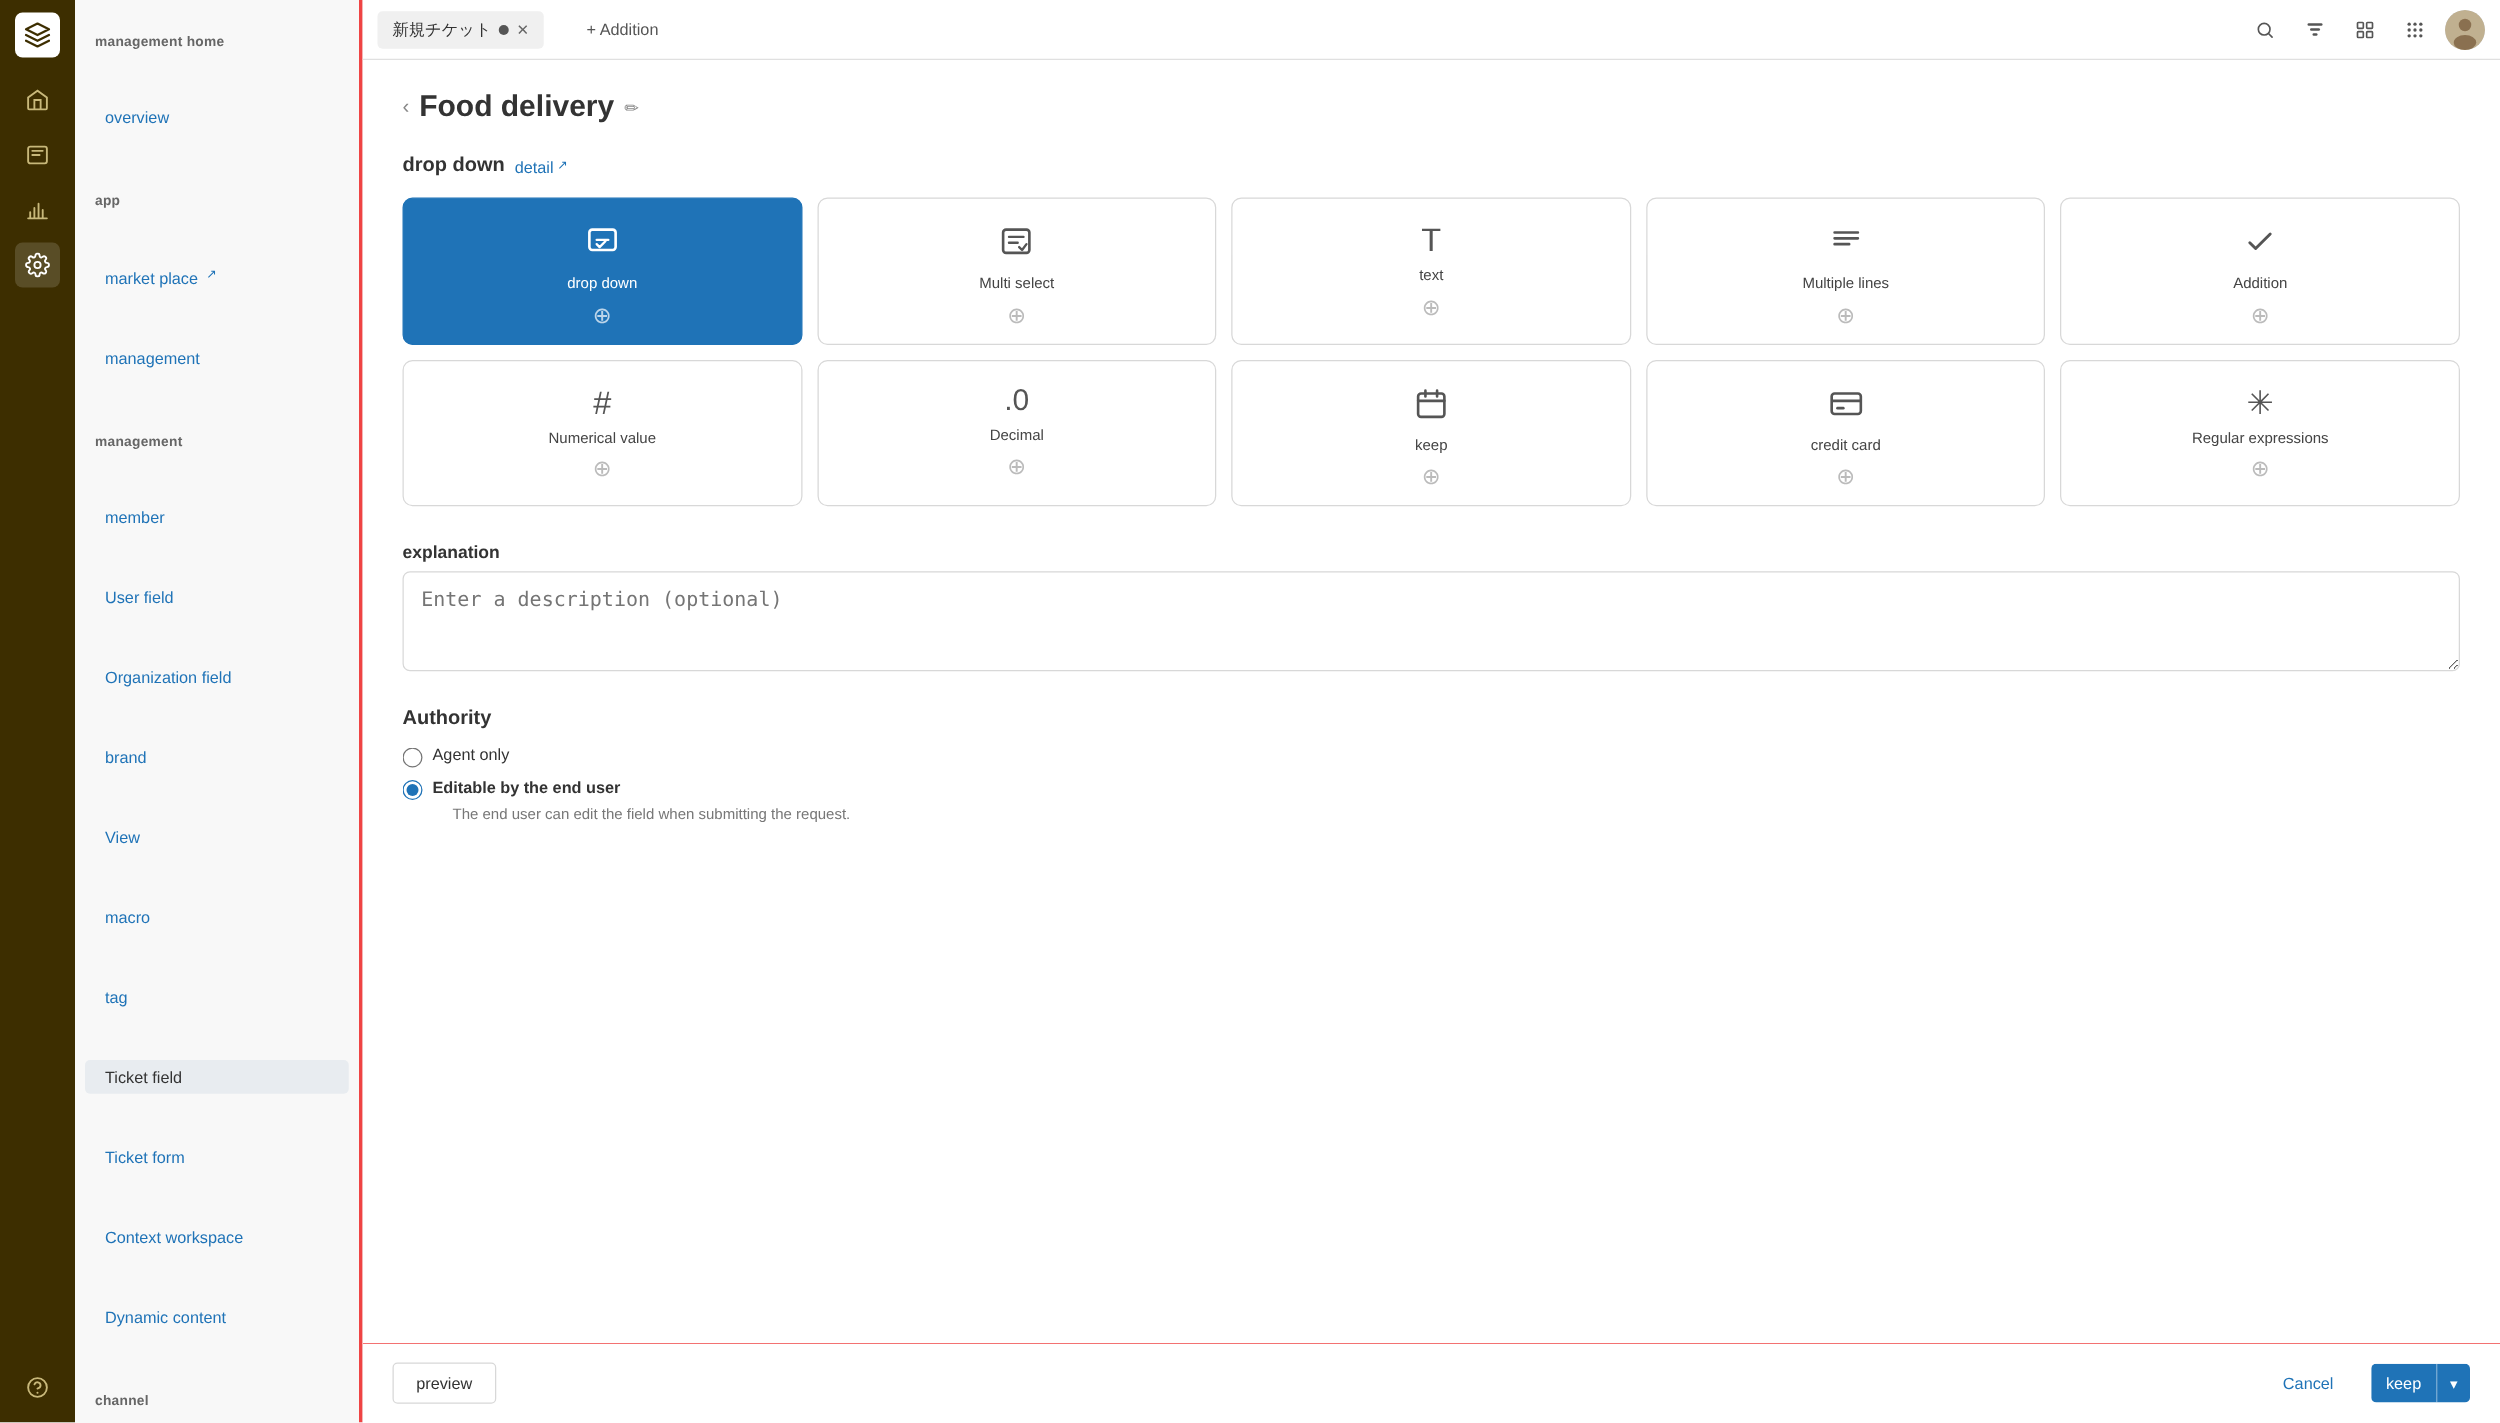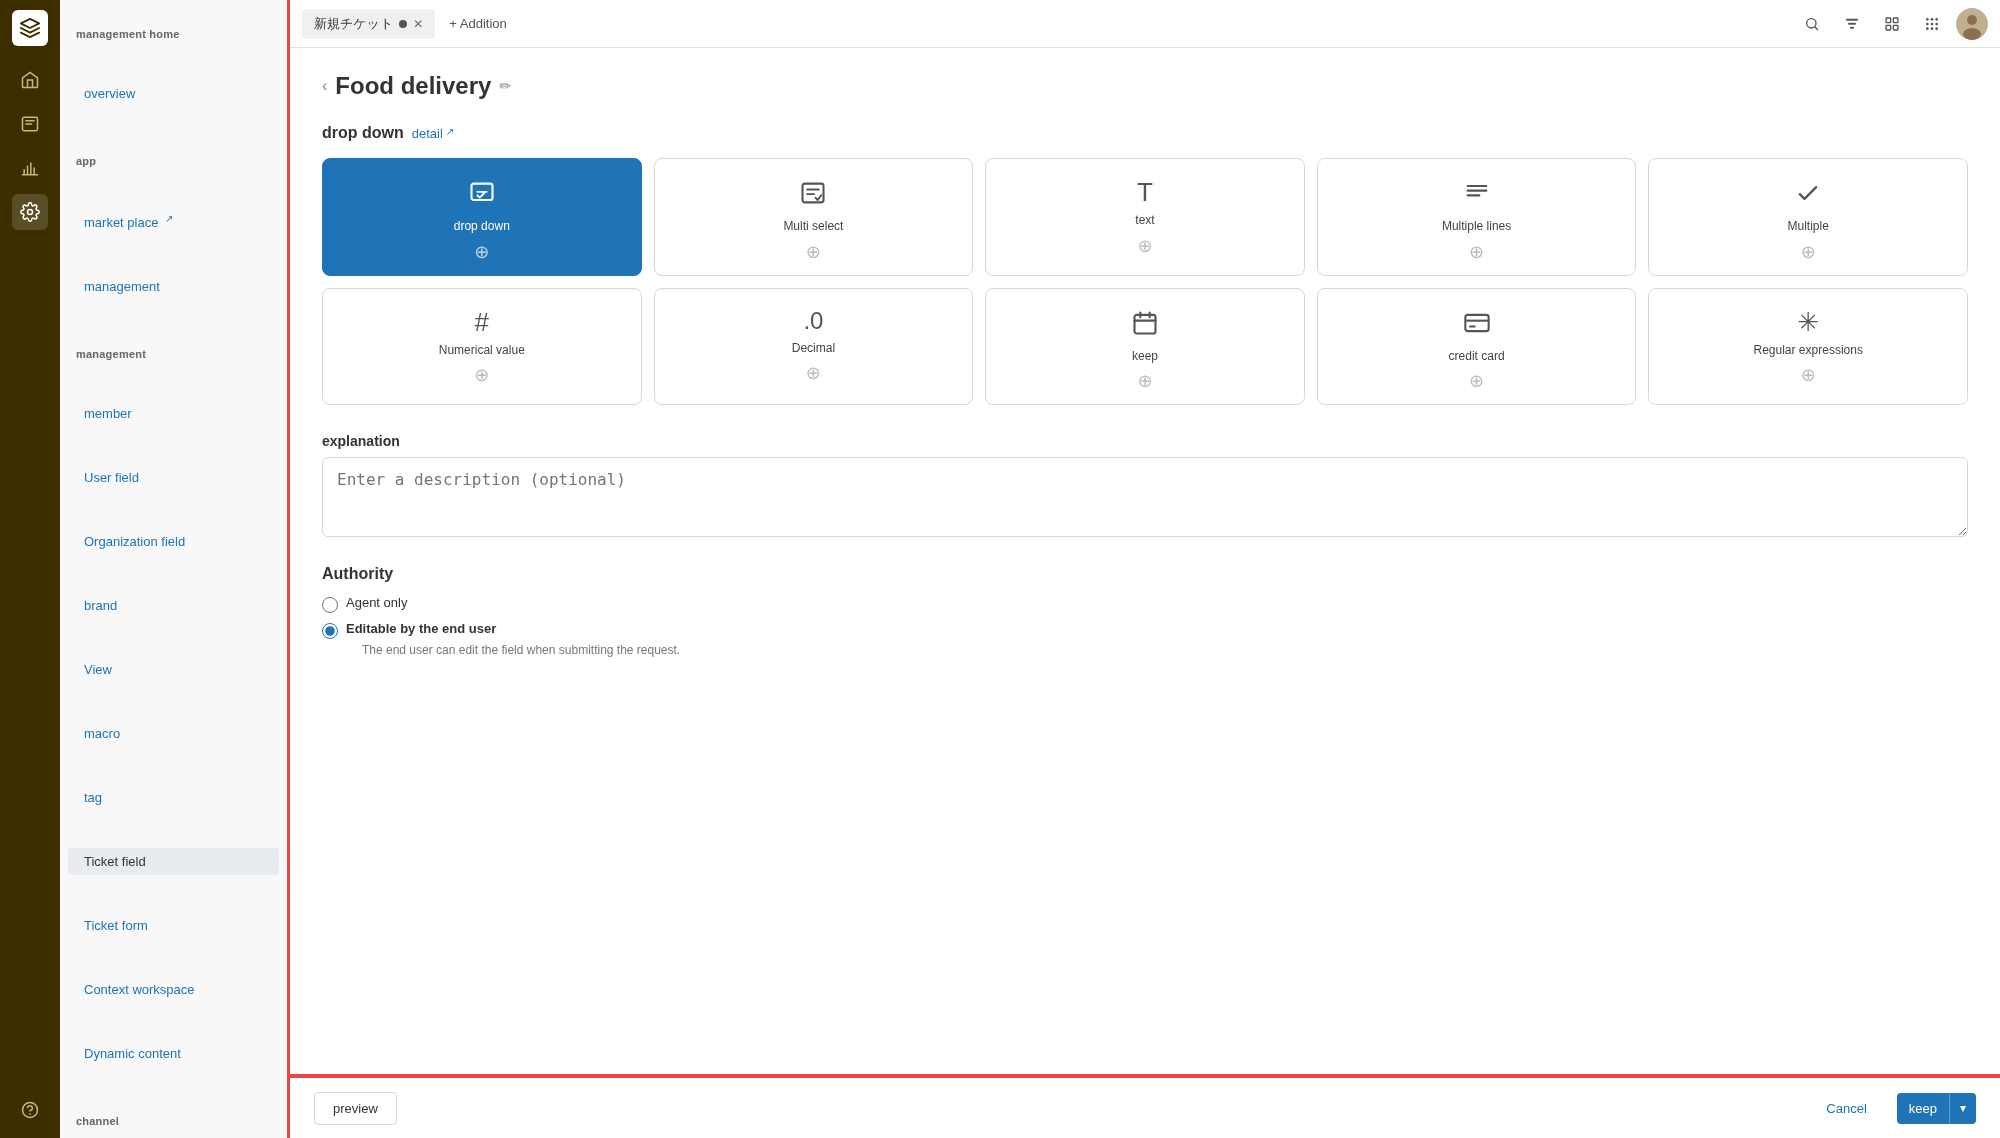--- a/index.html
+++ b/index.html
@@ -79,21 +79,21 @@
     }
 
     
     .topbar {
       height: 48px;
       background: #fff;
       border-bottom: 1px solid #e0e0e0;
       display: flex;
       align-items: center;
       padding: 0 12px;
-      gap: 4px;
+      gap: 24px;
       flex-shrink: 0;
     }
     .tab {
       display: flex; align-items: center; gap: 6px;
       padding: 6px 12px;
       border-radius: 4px;
       font-size: 13px;
       cursor: pointer;
       background: #f0f0f0;
       color: #333;
@@ -276,21 +276,21 @@
     }
 
     
     .action-bar {
       position: fixed;
       bottom: 0;
       left: 290px; 
       right: 0;
       height: 64px;
       background: #fff;
-      border-top: 4px solid #ef4444;
+      border-top: 1px solid #ef4444;
       display: flex;
       align-items: center;
       padding: 0 24px;
       gap: 12px;
     }
     .btn-preview {
       padding: 8px 18px;
       border: 1px solid #d8d8d8;
       border-radius: 4px;
       background: #fff;
@@ -510,21 +510,21 @@
         <span class="card-label">Multiple lines</span>
         <span class="add-btn">⊕</span>
       </div>
 
       <div class="field-card">
         <span class="icon">
           <svg width="28" height="28" fill="none" viewBox="0 0 24 24">
               <path d="M5 13l4 4L19 7" stroke="#555" stroke-width="2" stroke-linecap="round" stroke-linejoin="round"></path>
             </svg>
         </span>
-        <span class="card-label">Multiple</span>
+        <span class="card-label">Addition</span>
         <span class="add-btn">⊕</span>
       </div>
 
       <div class="field-card">
         <span class="icon" style="font-size:26px; color:#555; font-weight:400;">#</span>
         <span class="card-label">Numerical value</span>
         <span class="add-btn">⊕</span>
       </div>
 
       <div class="field-card">

